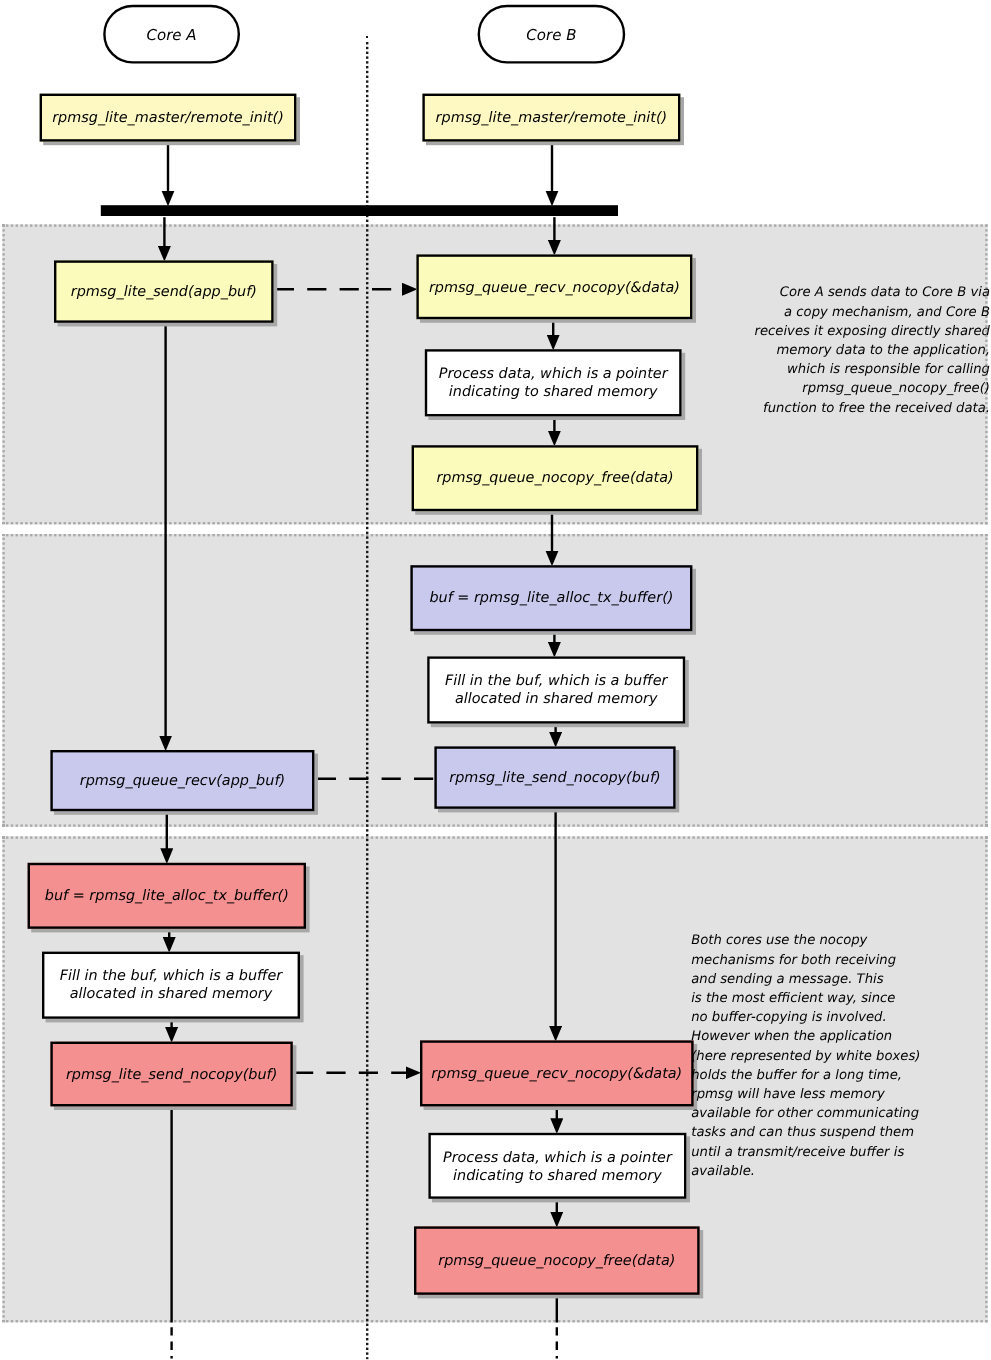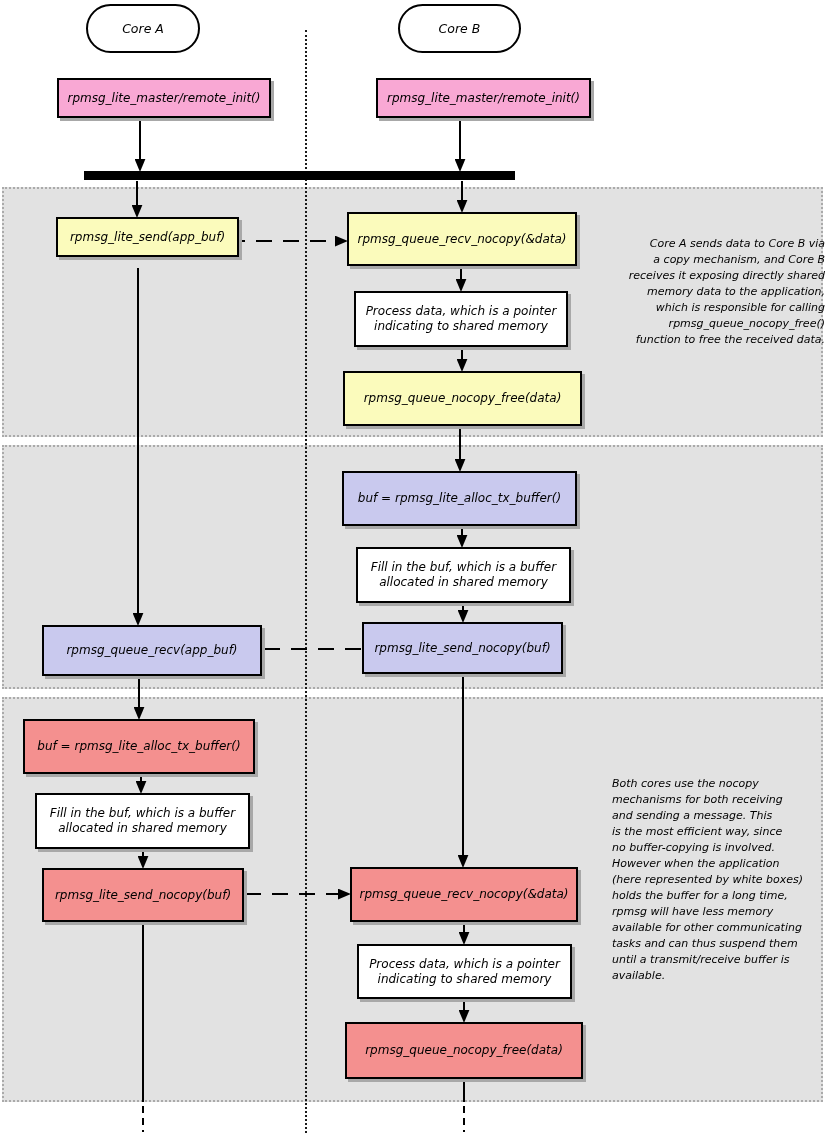--- a/index.html
+++ b/index.html
@@ -37,30 +37,30 @@
   #actorB { left:398px; top:4px; width:123px; height:49px; }
 
   .node {
     position:absolute; box-sizing:border-box;
     border:2px solid #000;
     display:flex; align-items:center; justify-content:center;
     text-align:center; font-size:12px; line-height:15px;
     padding:2px 5px;
     box-shadow:3px 3px 0 #a8a8a8;
   }
-  .green  { background:#f9a8d4;margin-left:24px; }
+  .green  { background:#fef9c3; }
   .yellow { background:#fbfbbc; }
   .blue   { background:#c9c9ee; }
   .red    { background:#f4908f; }
   .white  { background:#ffffff; }
 
   #n-init-a { left:33px;  top:78px;  width:214px; height:40px; }
   #n-init-b { left:352px; top:78px;  width:215px; height:40px; }
 
-  #n-s1-send        { left:56px;  top:217px; width:183px; height:40px; }
+  #n-s1-send        { left:45px;  top:217px; width:183px; height:52px; }
   #n-s1-recv-nocopy { left:347px; top:212px; width:230px; height:54px; }
   #n-s1-process     { left:354px; top:291px; width:214px; height:56px; }
   #n-s1-free        { left:343px; top:371px; width:239px; height:55px; }
 
   #n-s2-alloc       { left:342px; top:471px; width:235px; height:55px; }
   #n-s2-fill        { left:356px; top:547px; width:215px; height:56px; }
   #n-s2-send-nocopy { left:362px; top:622px; width:201px; height:52px; }
   #n-s2-recv        { left:42px;  top:625px; width:220px; height:51px; }
 
   #n-s3-alloc       { left:23px;  top:719px; width:232px; height:55px; }
@@ -74,21 +74,21 @@
     position:absolute; left:84px; top:171px; width:431px; height:9px;
     background:#000;
   }
 
   .note {
     position:absolute; font-size:11px; line-height:16px;
     white-space:pre-line; color:#000;
   }
   #note1 { left:621px; top:236px; width:204px;text-align:right; }
   #note2 { left:621px; top:494px; width:204px; }
-  #note3 { left:612px; top:776px; width:214px; }
+  #note3 { left:576px; top:776px; width:214px; }
 
   line { stroke:#000; stroke-width:2; }
   .dash-msg  { stroke-dasharray:16,11; }
   .dash-tail { stroke-dasharray:7,5; }
 </style>
 </head>
 <body>
 
 <div class="canvas">
 

